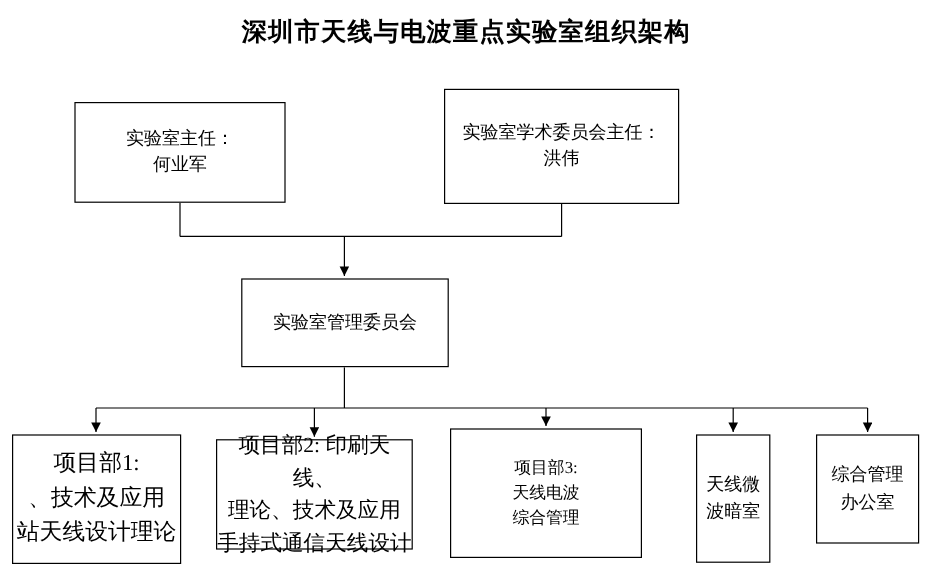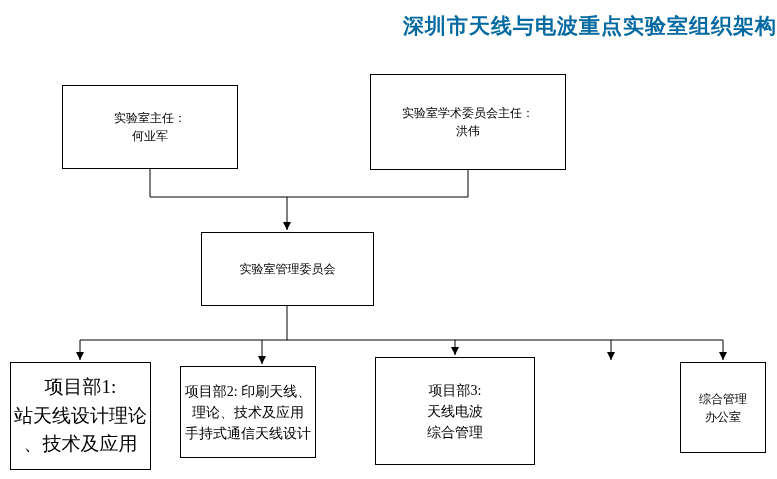--- a/index.html
+++ b/index.html
@@ -22,44 +22,44 @@
   .box {
     position:absolute;
     box-sizing:border-box;
     border:1px solid #000;
     background:#fff;
     display:flex;
     flex-direction:column;
     justify-content:center;
     align-items:center;
     text-align:center;
-    font-size:12px;
+    font-size:15px;
     line-height:1.5;
   }
   .box span { display:block; }
   #node-director  { left:62px;  top:85px;  width:176px; height:84px; }
   #node-academic  { left:370px; top:74px;  width:196px; height:96px; }
   #node-committee { left:201px; top:232px; width:173px; height:74px; }
   #node-dept1     { left:10px;  top:362px; width:141px; height:108px; font-size:19px; }
-  #node-dept2     { left:180px; top:366px; width:136px; height:92px;  font-size:14px; }
+  #node-dept2     { left:180px; top:366px; width:164px; height:92px;  font-size:18px; }
   #node-dept3     { left:375px; top:357px; width:160px; height:108px; font-size:14px; }
   #node-chamber   { left:580px; top:362px; width:62px;  height:107px; }
   #node-office    { left:680px; top:362px; width:86px;  height:91px; }
   svg.connectors {
     position:absolute; top:0; left:0;
     width:777px; height:479px;
     pointer-events:none;
   }
 </style>
 </head>
 <body>
 
 <div class="canvas">
 
-  <div class="chart-title" style="color: #0369a1; text-align: right;">深圳市天线与电波重点实验室组织架构</div>
+  <div class="chart-title" style="color: #000000;">深圳市天线与电波重点实验室组织架构</div>
 
   <svg class="connectors" viewBox="0 0 777 479" xmlns="http://www.w3.org/2000/svg">
     <defs>
       <marker id="arrow" markerWidth="10" markerHeight="10" refX="8" refY="4" orient="auto">
         <path d="M0,0 L8,4 L0,8 Z" fill="#000"></path>
       </marker>
     </defs>
 
     <path d="M150,169 V197 M468,170 V197 M150,197 H468" stroke="#000" stroke-width="1" fill="none"></path>
 
@@ -83,35 +83,39 @@
     <span>实验室学术委员会主任：</span>
     <span>洪伟</span>
   </div>
 
   <div class="box" id="node-committee">
     <span>实验室管理委员会</span>
   </div>
 
   <div class="box" id="node-dept1">
     <span>项目部1:</span>
+    <span>、技术及应用</span>
     <span>站天线设计理论</span>
-    <span>、技术及应用</span>
   </div>
 
   <div class="box" id="node-dept2">
     <span>项目部2: 印刷天线、</span>
     <span>理论、技术及应用</span>
     <span>手持式通信天线设计</span>
   </div>
 
   <div class="box" id="node-dept3">
     <span>项目部3:</span>
     <span>天线电波</span>
     <span>综合管理</span>
   </div>
 
+  <div class="box" id="node-chamber">
+    <span>天线微</span>
+    <span>波暗室</span>
+  </div>
 
   <div class="box" id="node-office">
     <span>综合管理</span>
     <span>办公室</span>
   </div>
 
 </div>
 
 </body></html>

